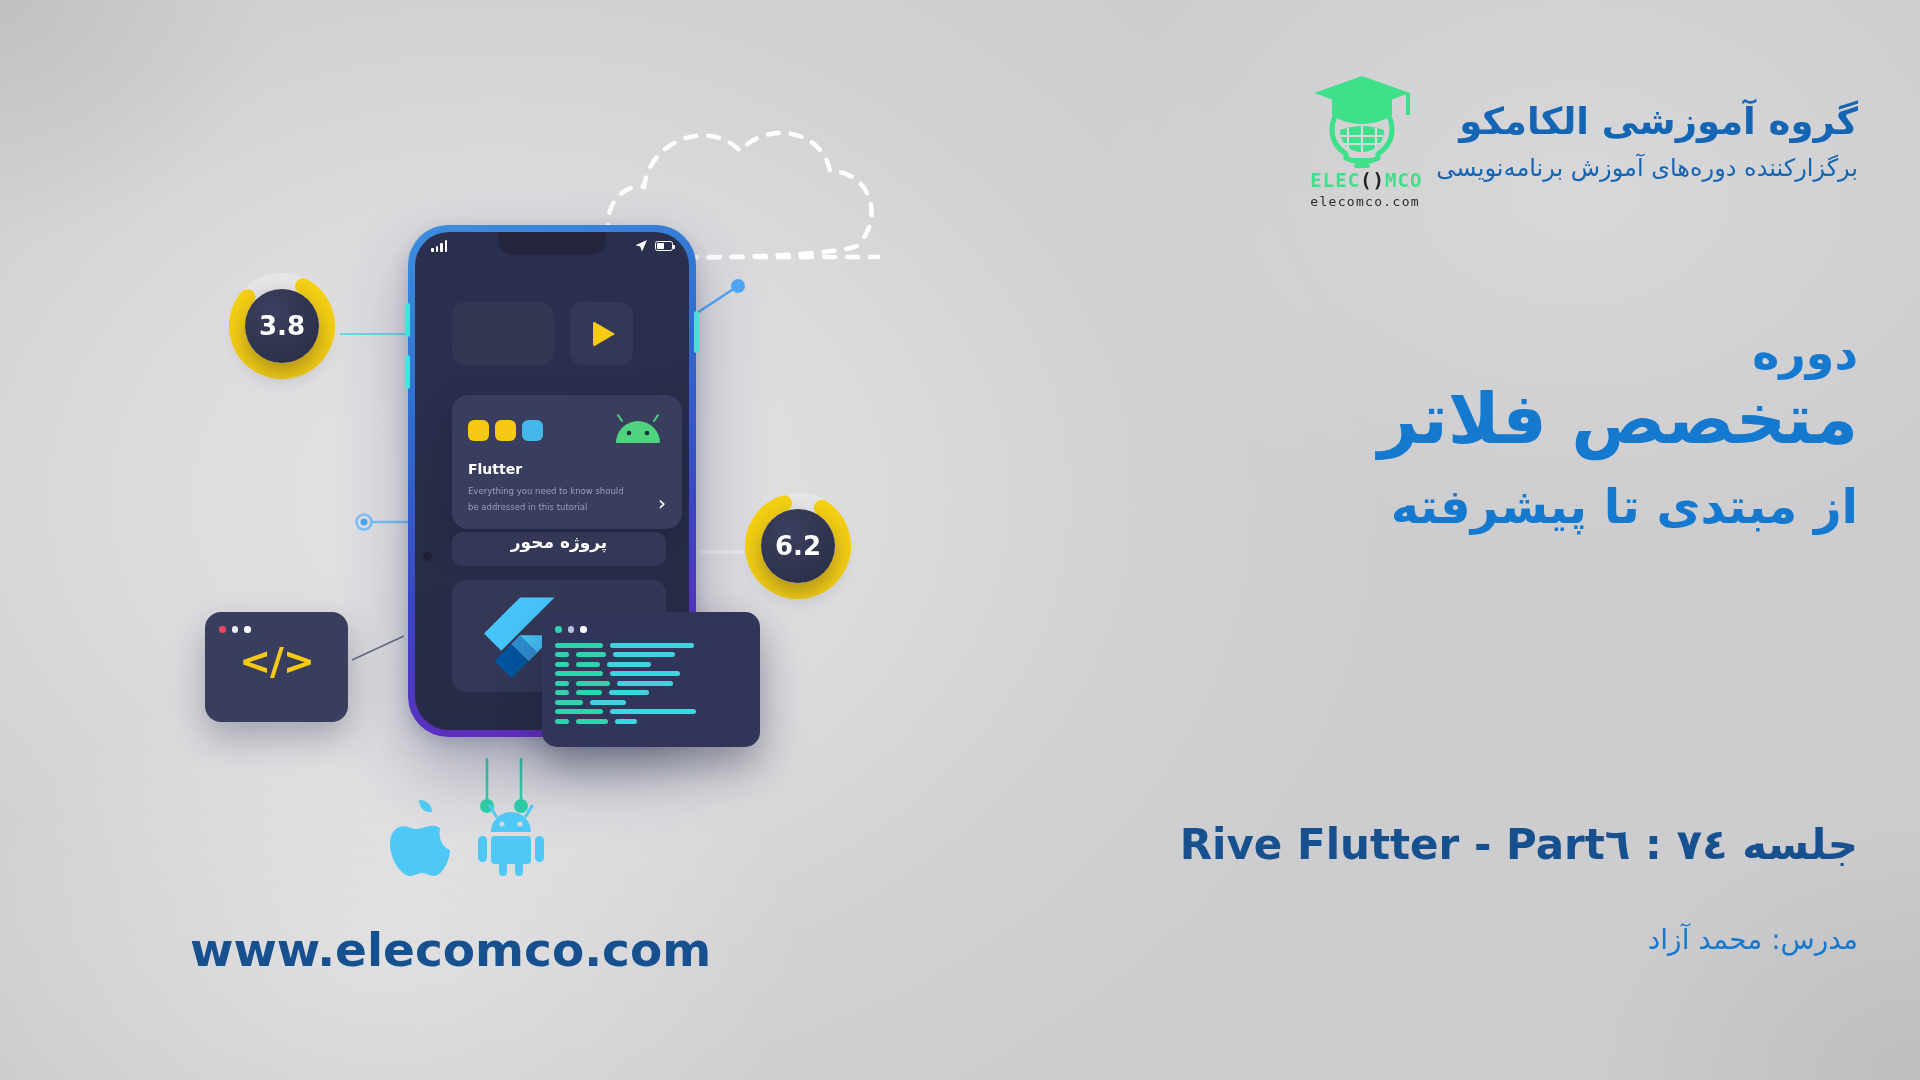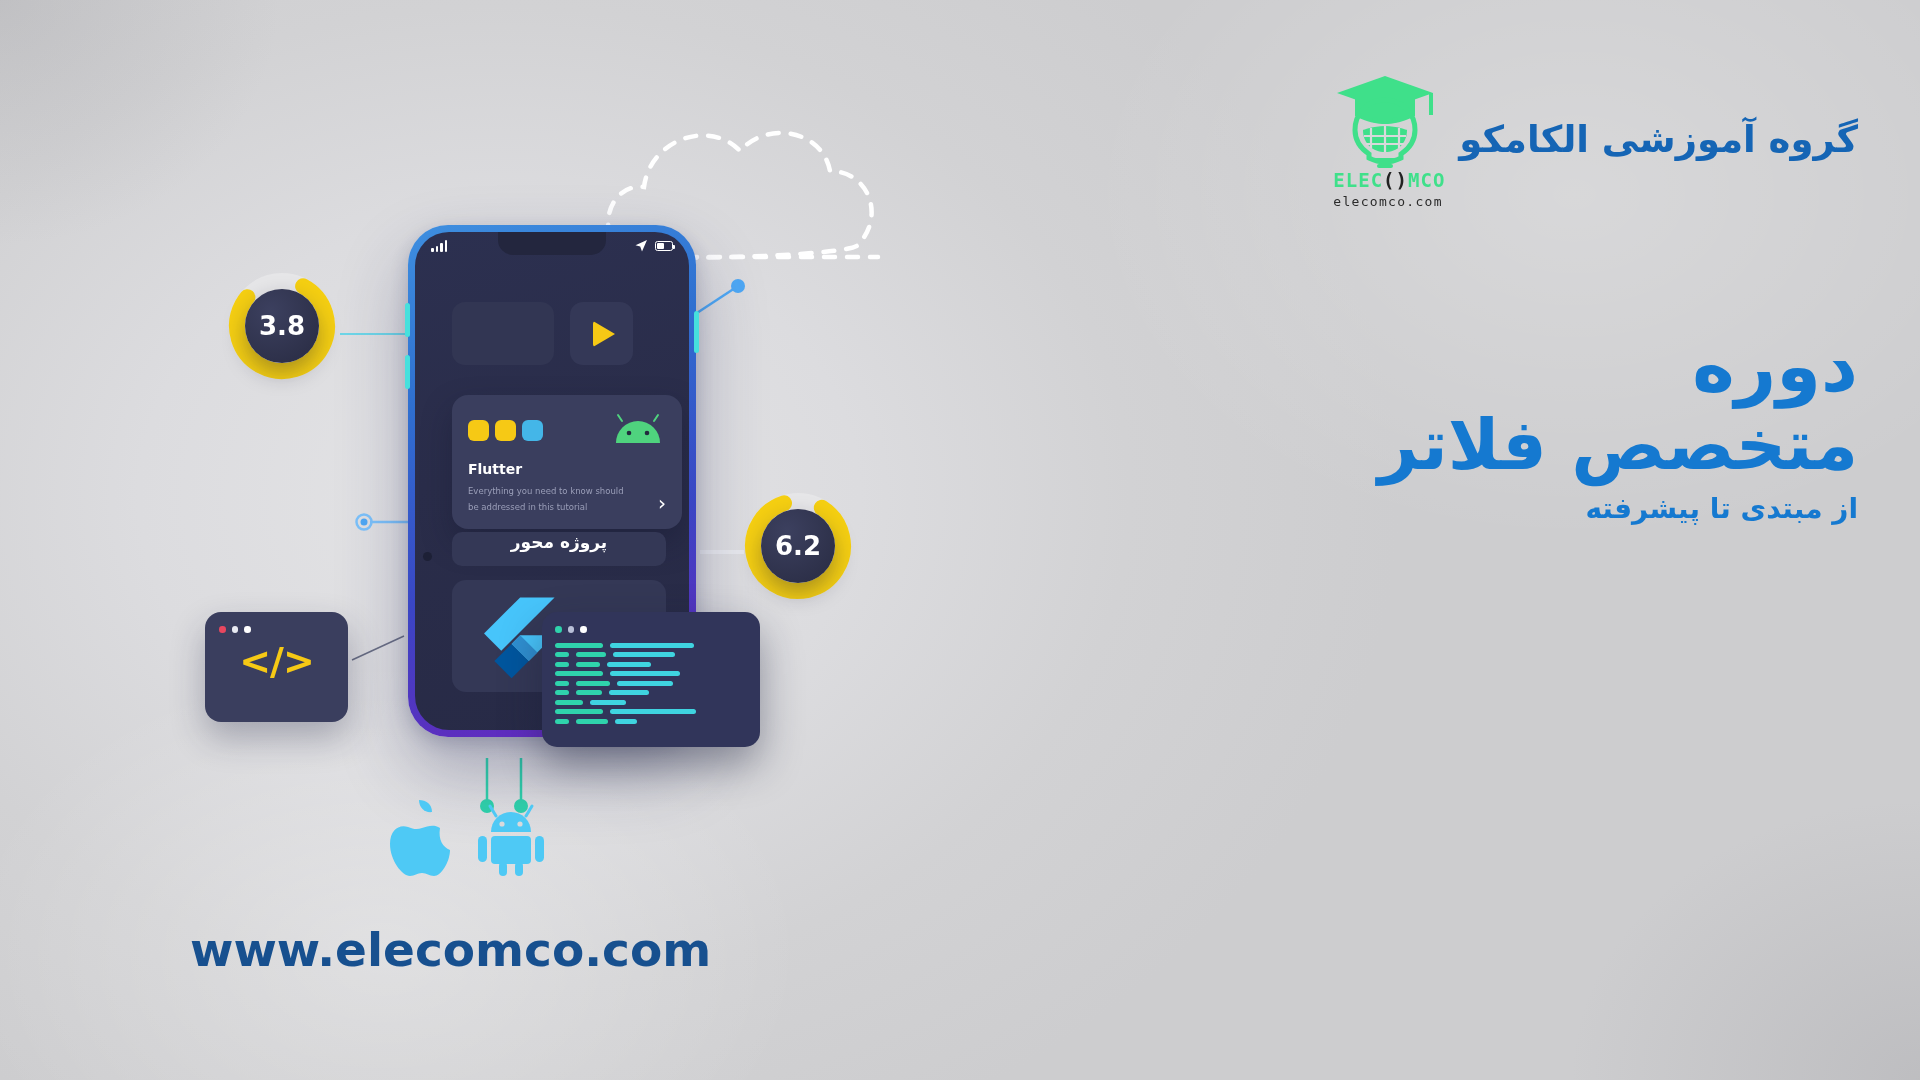--- a/index.html
+++ b/index.html
@@ -85,38 +85,38 @@
     color: #2b2b2b;
     margin-top: 3px;
     direction: ltr;
   }
 
   .headline-block {
     position: absolute;
     top: 330px; right: 0;
   }
   .headline-small {
-    font-size: 72px;
+    font-size: 46px;
     font-weight: bold;
     color: #1579d0;
     line-height: 1.0;
   }
   .headline-big {
     font-size: 70px;
     font-weight: bold;
     color: #1579d0;
     line-height: 1.12;
     margin-top: 4px;
     white-space: nowrap;
   }
   .headline-tag {
-    font-size: 28px;
+    font-size: 48px;
     font-weight: bold;
     color: #1579d0;
-    margin-top: 8px;
+    margin-top: 20px;
   }
 
   .session-block {
     position: absolute;
     top: 820px; right: 0;
   }
   .session-line {
     font-size: 42px;
     font-weight: bold;
     color: #17508f;
@@ -588,20 +588,21 @@
     </div>
 
     <div class="site-url">www.elecomco.com</div>
   </div>
 
   <div class="right-panel">
 
     <div class="brand-row">
       <div class="brand-text">
         <div class="brand-title">گروه آموزشی الکامکو</div>
+        <div class="brand-sub">برگزارکننده دوره‌های آموزش برنامه‌نویسی</div>
       </div>
       <div class="logo-block">
         <svg class="logo-mark" viewBox="0 0 104 96">
 
           <polygon points="52,4 100,21 52,38 4,21" fill="#3fe08a"></polygon>
           <path d="M22 26 L22 44 C22 44, 36 52, 52 52 C68 52, 82 44, 82 44 L82 26" fill="#3fe08a"></path>
           <rect x="96" y="21" width="4" height="22" fill="#3fe08a"></rect>
 
           <path d="M52 28 C34 28, 22 42, 22 58 C22 70, 30 78, 36 82 L36 86
                    C36 86, 44 90, 52 90 C60 90, 68 86, 68 86 L68 82
@@ -622,15 +623,19 @@
         <div class="logo-domain">elecomco.com</div>
       </div>
     </div>
 
     <div class="headline-block">
       <div class="headline-small">دوره</div>
       <div class="headline-big">متخصص فلاتر</div>
       <div class="headline-tag">از مبتدی تا پیشرفته</div>
     </div>
 
+    <div class="session-block">
+      <div class="session-line">جلسه ٧٤ : Part٦ - Rive Flutter</div>
+      <div class="instructor-line">مدرس: محمد آزاد</div>
+    </div>
 
   </div>
 </div>
 
 </body></html>

